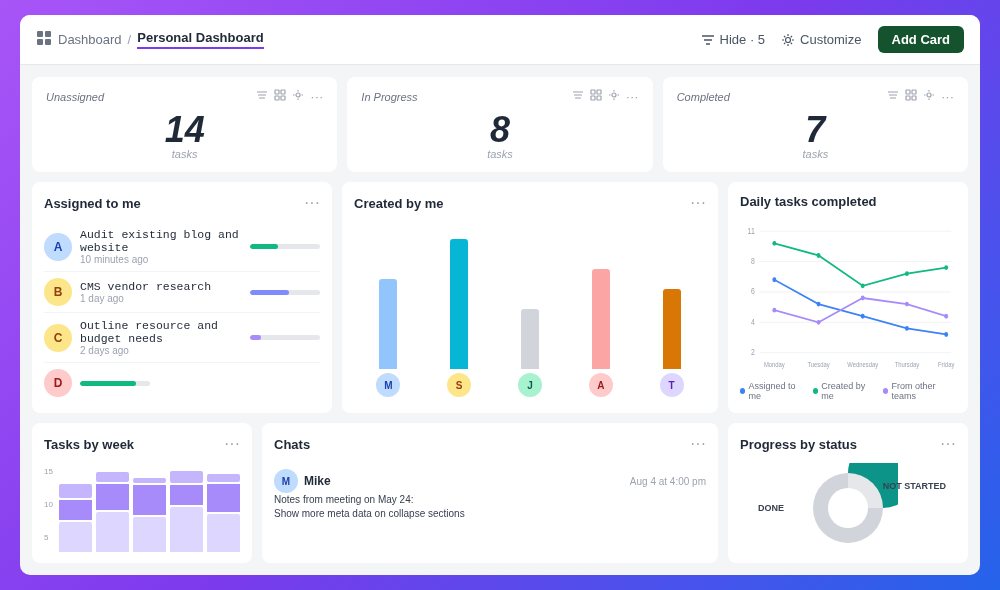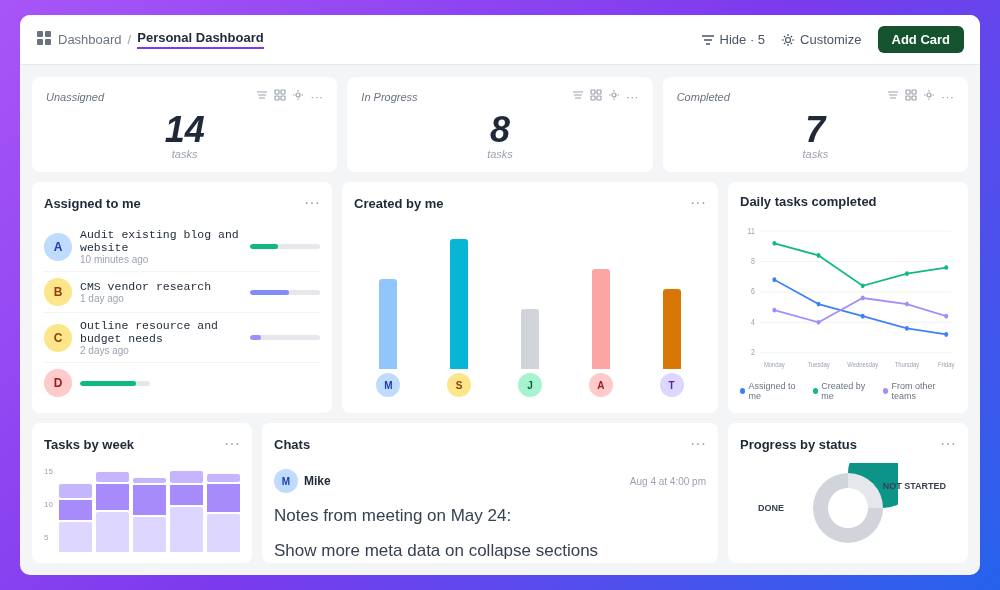--- a/index.html
+++ b/index.html
@@ -301,23 +301,23 @@
       display: flex;
       align-items: center;
       justify-content: space-between;
     }
     .chat-user-info {
       display: flex;
       align-items: center;
       gap: 6px;
     }
     .chat-text {
-      font-size: 17px;
+      font-size: 10px;
       color: #374151;
-      margin-top: 11px;
+      margin-top: 0;
       line-height: 1.4;
     }
     .chat-mention {
       color: #7c3aed;
     }
     .workload-card {
       background: white;
       border-radius: 8px;
       padding: 12px;
       width: 240px;

